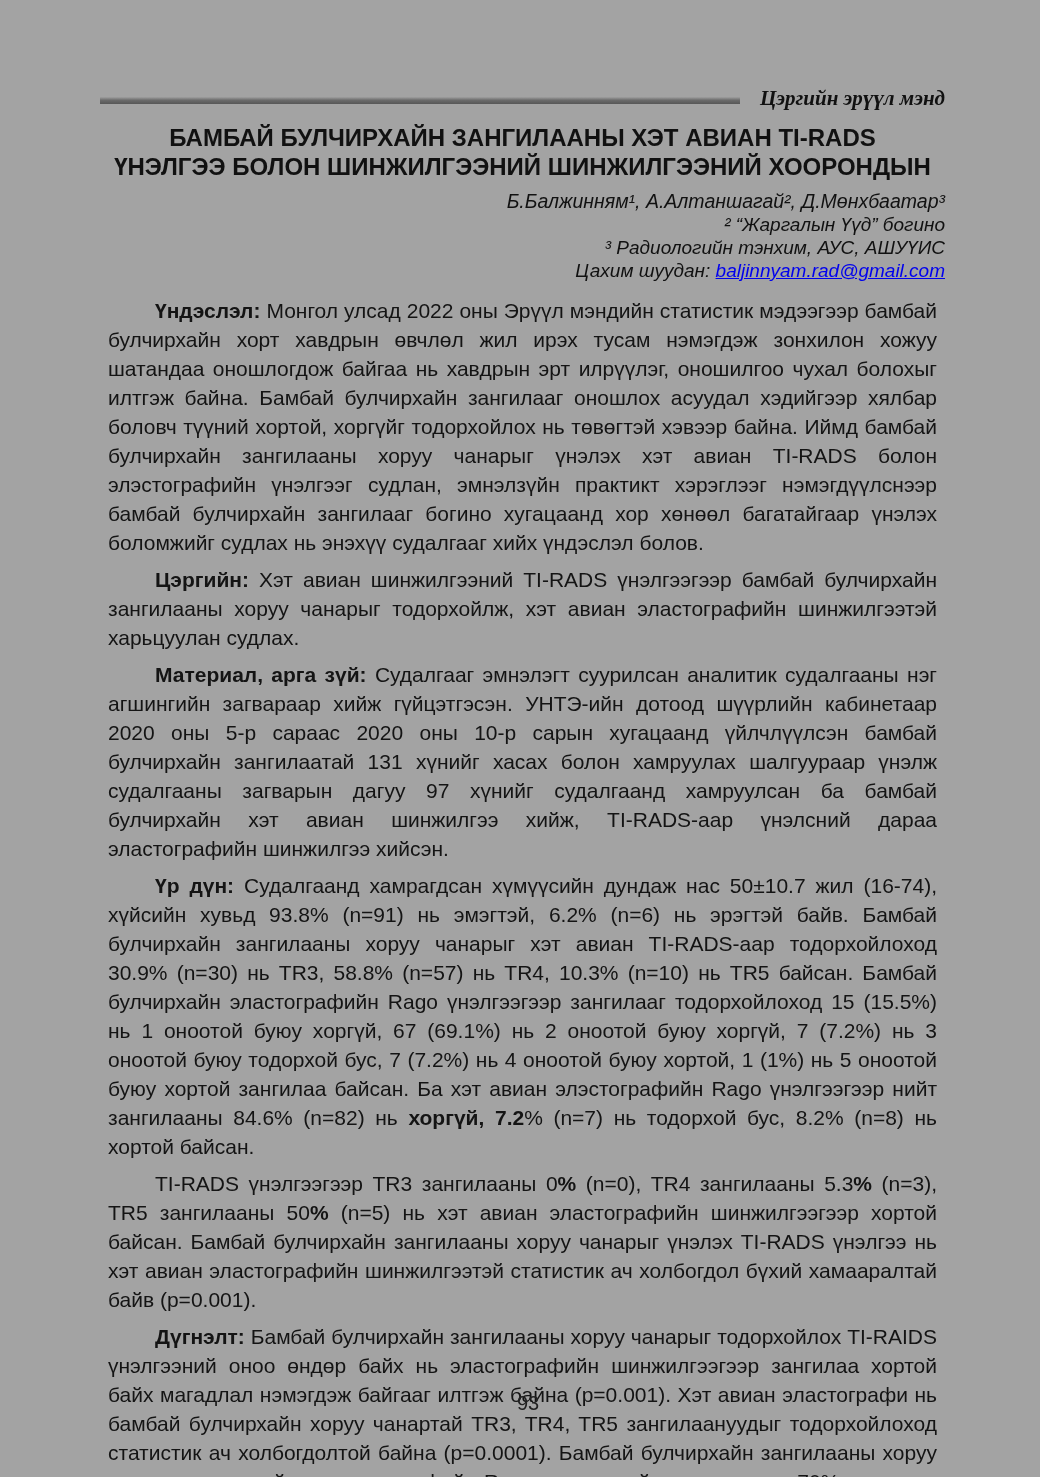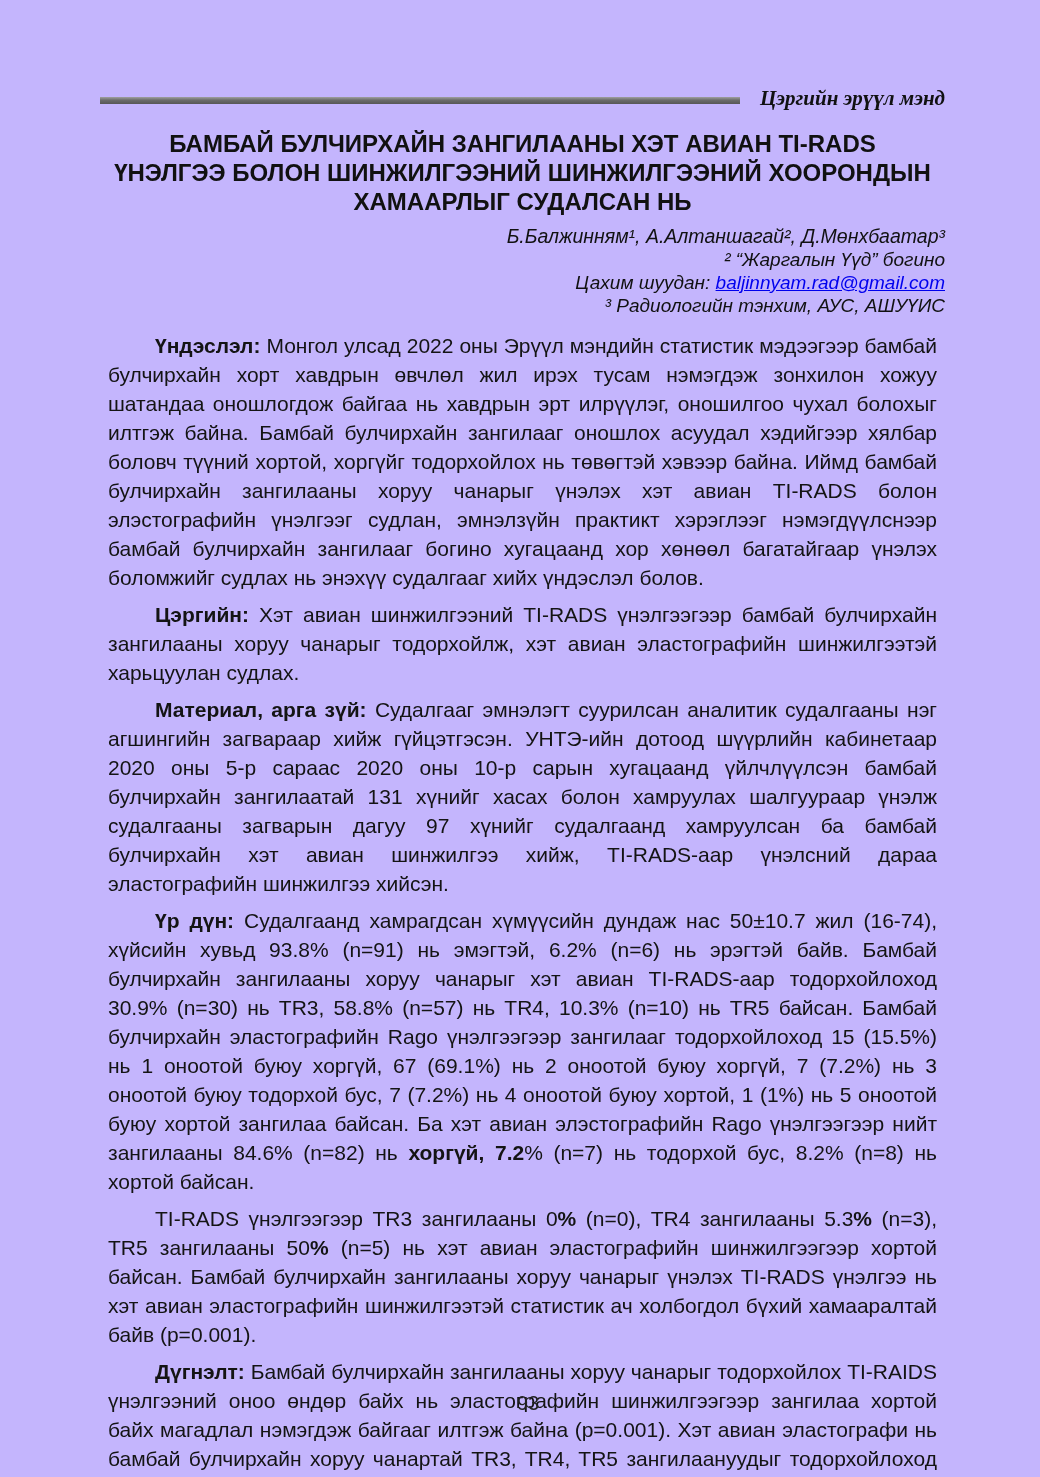--- a/index.html
+++ b/index.html
@@ -2,21 +2,21 @@
 <html lang="mn"><head>
 <meta charset="utf-8">
 <style>
   html, body { margin: 0; padding: 0; background: #ffffff; }
   .page {
     position: relative;
     width: 1040px;
     height: 1477px;
     box-sizing: border-box;
     padding: 84px 95px 0 100px;
-    background: #c4b5fd;
+    background: #a3a3a3;
     font-family: "Liberation Sans", sans-serif;
     color: #1a1a1a;
     overflow: hidden;
   }
   .header-row {
     display: flex;
     align-items: center;
     height: 28px;
   }
   .header-rule {
@@ -28,21 +28,21 @@
   }
   .journal-name {
     font-family: "Liberation Serif", serif;
     font-weight: bold;
     font-style: italic;
     font-size: 21px;
     white-space: nowrap;
     color: #111;
   }
   h1.article-title {
-    margin: 17px 0 0 0;
+    margin: 11px 0 0 0;
     text-align: center;
     font-size: 24px;
     line-height: 29px;
     font-weight: bold;
     color: #111;
   }
   .title-line { display: block; }
   .byline {
     margin-top: 9px;
     text-align: right;
@@ -85,30 +85,29 @@
 <div class="page">
 
   <div class="header-row">
     <div class="header-rule"></div>
     <div class="journal-name">Цэргийн эрүүл мэнд</div>
   </div>
 
   <h1 class="article-title">
     <span class="title-line">БАМБАЙ БУЛЧИРХАЙН ЗАНГИЛААНЫ ХЭТ АВИАН TI-RADS</span>
     <span class="title-line">ҮНЭЛГЭЭ БОЛОН ШИНЖИЛГЭЭНИЙ ШИНЖИЛГЭЭНИЙ ХООРОНДЫН</span>
-    <span class="title-line">ХАМААРЛЫГ СУДАЛСАН НЬ</span>
   </h1>
 
   <div class="byline">
     <div class="authors">Б.Балжинням¹, А.Алтаншагай², Д.Мөнхбаатар³</div>
     <div>² “Жаргалын Үүд” богино</div>
+    <div>³ Радиологийн тэнхим, АУС, АШУҮИС</div>
     <div>
       <span>Цахим шуудан: </span><a class="email-link">baljinnyam.rad@gmail.com</a>
     </div>
-    <div>³ Радиологийн тэнхим, АУС, АШУҮИС</div>
   </div>
 
   <div class="abstract">
       <p><span class="bold">Үндэслэл:</span><span> Монгол улсад 2022 оны Эрүүл мэндийн статистик мэдээгээр бамбай булчирхайн хорт хавдрын өвчлөл жил ирэх тусам нэмэгдэж зонхилон хожуу шатандаа оношлогдож байгаа нь хавдрын эрт илрүүлэг, оношилгоо чухал болохыг илтгэж байна. Бамбай булчирхайн зангилааг оношлох асуудал хэдийгээр хялбар боловч түүний хортой, хоргүйг тодорхойлох нь төвөгтэй хэвээр байна. Иймд бамбай булчирхайн зангилааны хоруу чанарыг үнэлэх хэт авиан TI-RADS болон элэстографийн үнэлгээг судлан, эмнэлзүйн практикт хэрэглээг нэмэгдүүлснээр бамбай булчирхайн зангилааг богино хугацаанд хор хөнөөл багатайгаар үнэлэх боломжийг судлах нь энэхүү судалгааг хийх үндэслэл болов.</span></p>
       <p><span class="bold">Цэргийн:</span><span> Хэт авиан шинжилгээний TI-RADS үнэлгээгээр бамбай булчирхайн зангилааны хоруу чанарыг тодорхойлж, хэт авиан эластографийн шинжилгээтэй харьцуулан судлах.</span></p>
       <p><span class="bold">Материал, арга зүй:</span><span> Судалгааг эмнэлэгт суурилсан аналитик судалгааны нэг агшингийн загвараар хийж гүйцэтгэсэн. УНТЭ-ийн дотоод шүүрлийн кабинетаар 2020 оны 5-р сараас 2020 оны 10-р сарын хугацаанд үйлчлүүлсэн бамбай булчирхайн зангилаатай 131 хүнийг хасах болон хамруулах шалгуураар үнэлж судалгааны загварын дагуу 97 хүнийг судалгаанд хамруулсан ба бамбай булчирхайн хэт авиан шинжилгээ хийж, TI-RADS-аар үнэлсний дараа эластографийн шинжилгээ хийсэн.</span></p>
       <p><span class="bold">Үр дүн:</span><span> Судалгаанд хамрагдсан хүмүүсийн дундаж нас 50±10.7 жил (16-74), хүйсийн хувьд 93.8% (n=91) нь эмэгтэй, 6.2% (n=6) нь эрэгтэй байв. Бамбай булчирхайн зангилааны хоруу чанарыг хэт авиан TI-RADS-аар тодорхойлоход 30.9% (n=30) нь TR3, 58.8% (n=57) нь TR4, 10.3% (n=10) нь TR5 байсан. Бамбай булчирхайн эластографийн Rago үнэлгээгээр зангилааг тодорхойлоход 15 (15.5%) нь 1 оноотой буюу хоргүй, 67 (69.1%) нь 2 оноотой буюу хоргүй, 7 (7.2%) нь 3 оноотой буюу тодорхой бус, 7 (7.2%) нь 4 оноотой буюу хортой, 1 (1%) нь 5 оноотой буюу хортой зангилаа байсан. Ба хэт авиан элэстографийн Rago үнэлгээгээр нийт зангилааны 84.6% (n=82) нь </span><span class="bold">хоргүй, 7.2</span><span>% (n=7) нь тодорхой бус, 8.2% (n=8) нь хортой байсан.</span></p>
       <p><span>TI-RADS үнэлгээгээр TR3 зангилааны 0</span><span class="bold">%</span><span> (n=0), TR4 зангилааны 5.3</span><span class="bold">%</span><span> (n=3), TR5 зангилааны 50</span><span class="bold">%</span><span> (n=5) нь хэт авиан эластографийн шинжилгээгээр хортой байсан. Бамбай булчирхайн зангилааны хоруу чанарыг үнэлэх TI-RADS үнэлгээ нь хэт авиан эластографийн шинжилгээтэй статистик ач холбогдол бүхий хамааралтай байв (p=0.001).</span></p>
       <p><span class="bold">Дүгнэлт:</span><span> Бамбай булчирхайн зангилааны хоруу чанарыг тодорхойлох TI-RAIDS үнэлгээний оноо өндөр байх нь эластографийн шинжилгээгээр зангилаа хортой байх магадлал нэмэгдэж байгааг илтгэж байна (p=0.001). Хэт авиан эластографи нь бамбай булчирхайн хоруу чанартай TR3, TR4, TR5 зангилаануудыг тодорхойлоход статистик ач холбогдолтой байна (p=0.0001). Бамбай булчирхайн зангилааны хоруу чанарыг тодорхойлох эластографийн Rago үнэлгээний мэдрэг чанар 70%, өвөрмөц чанар 100% байв.</span></p>
     </div>

